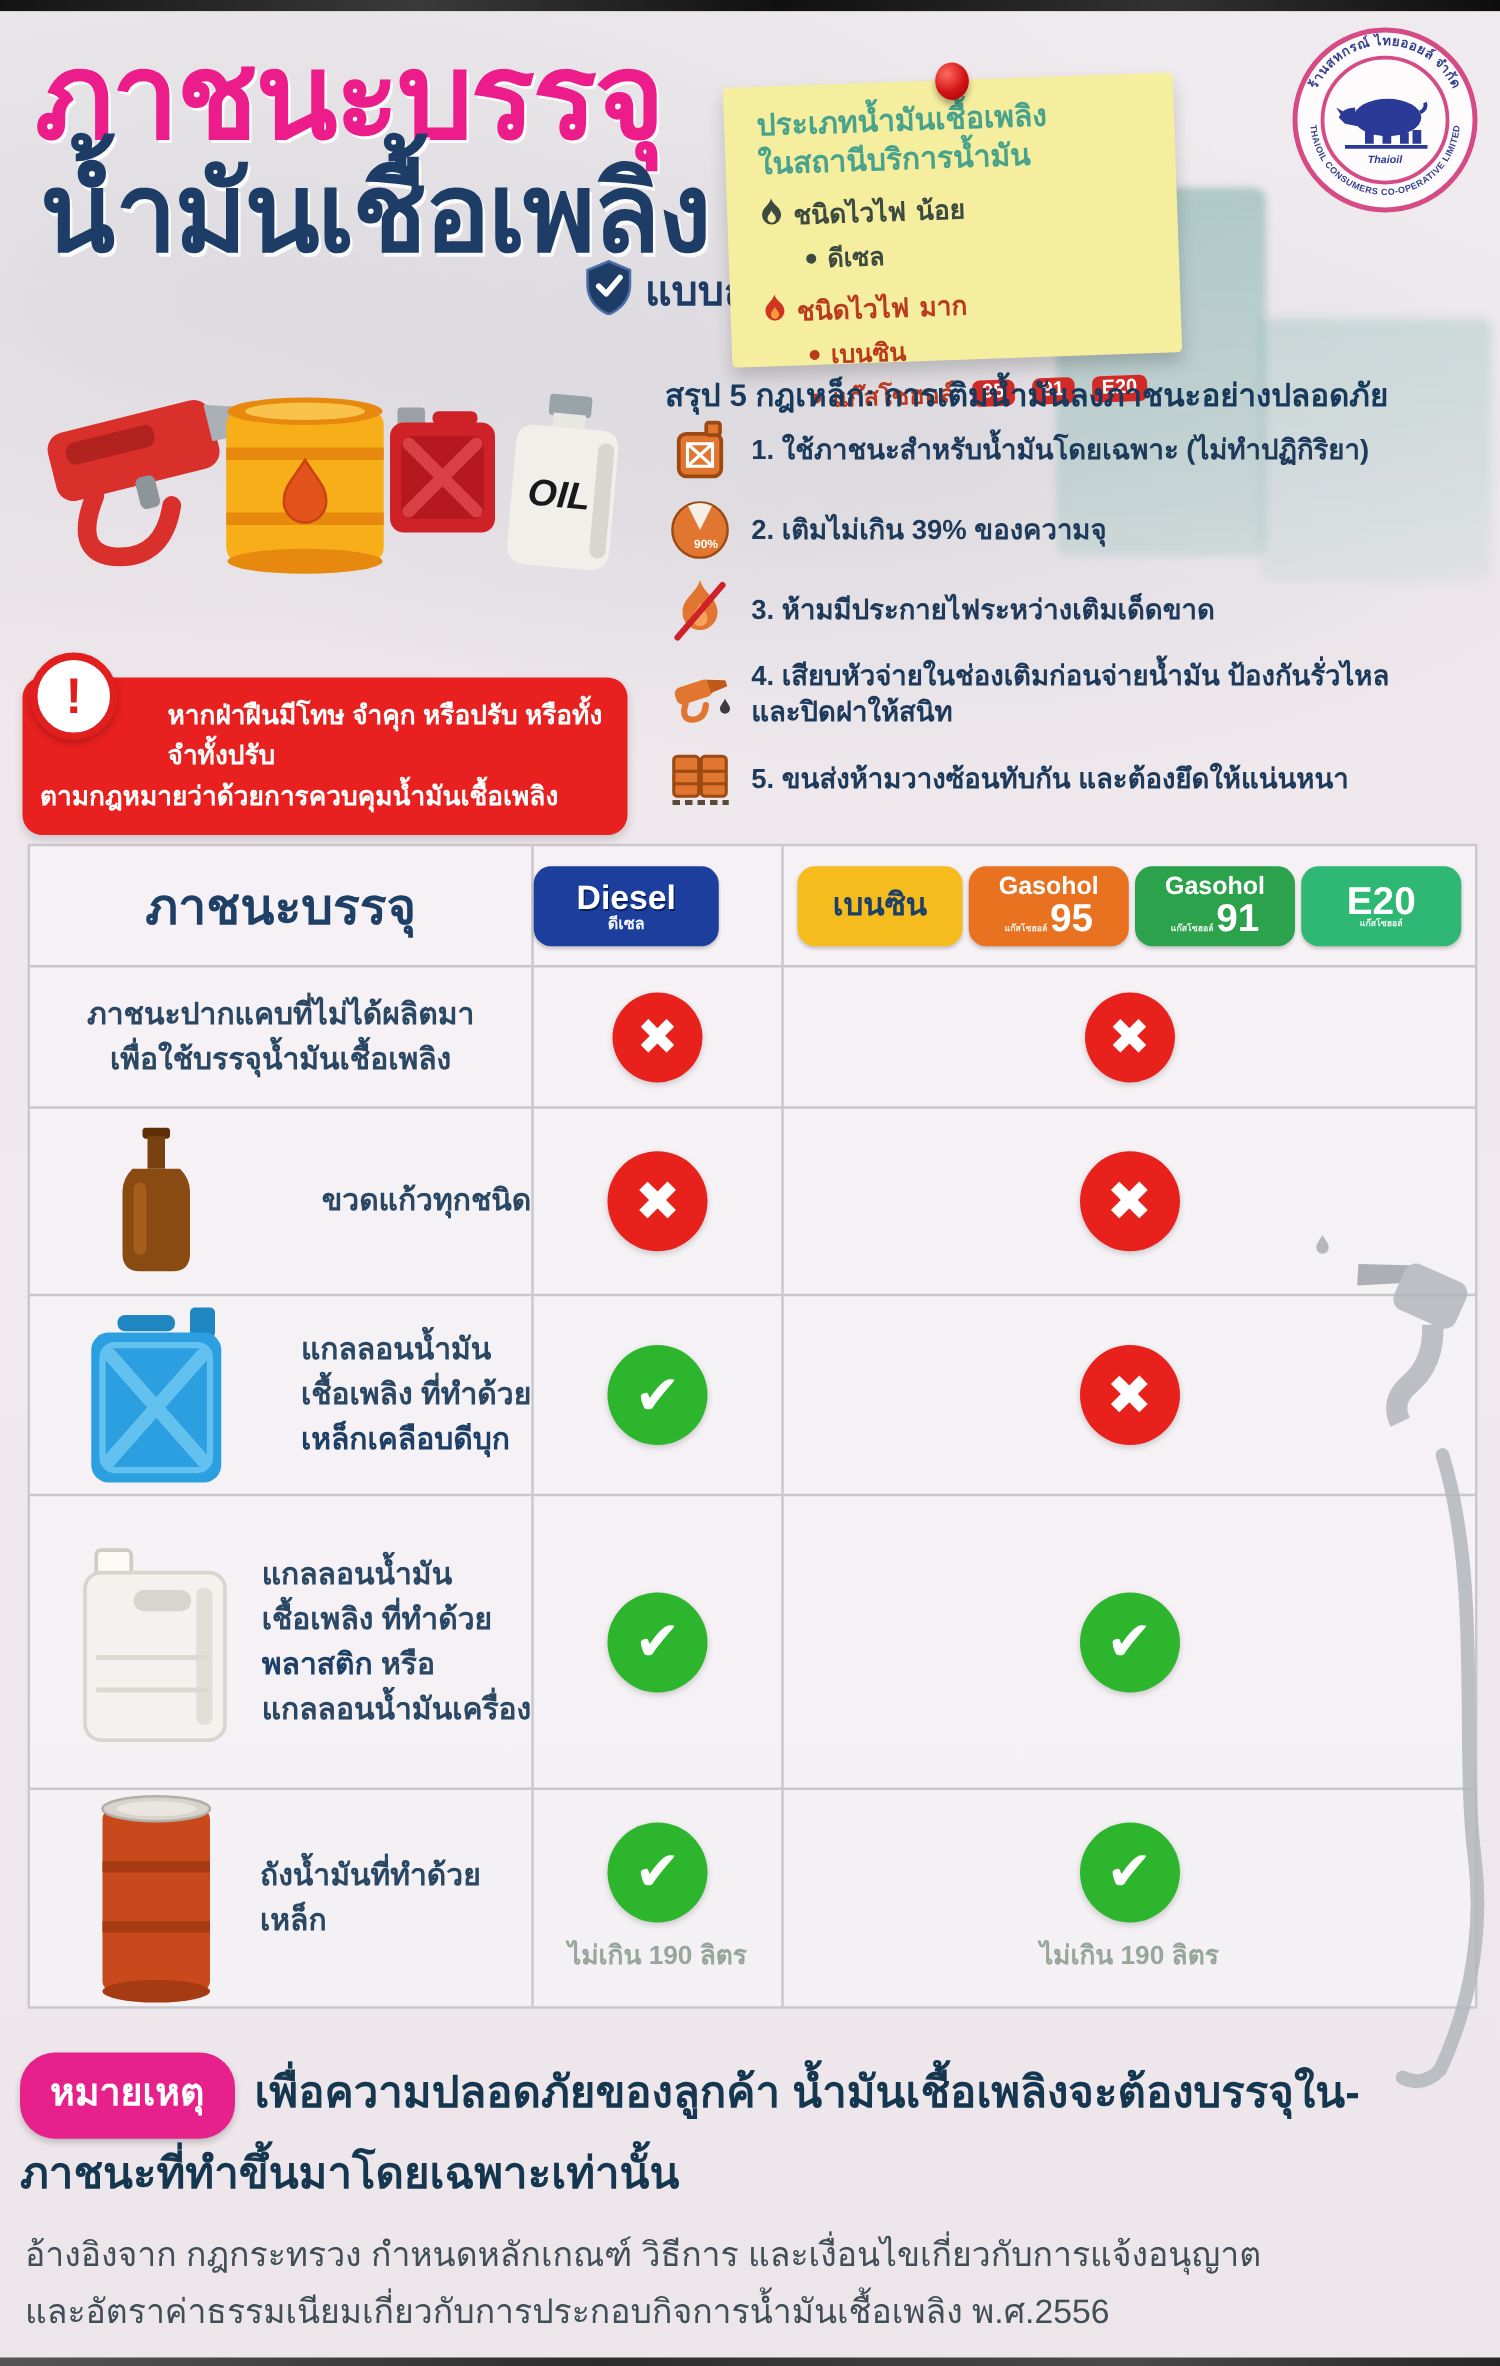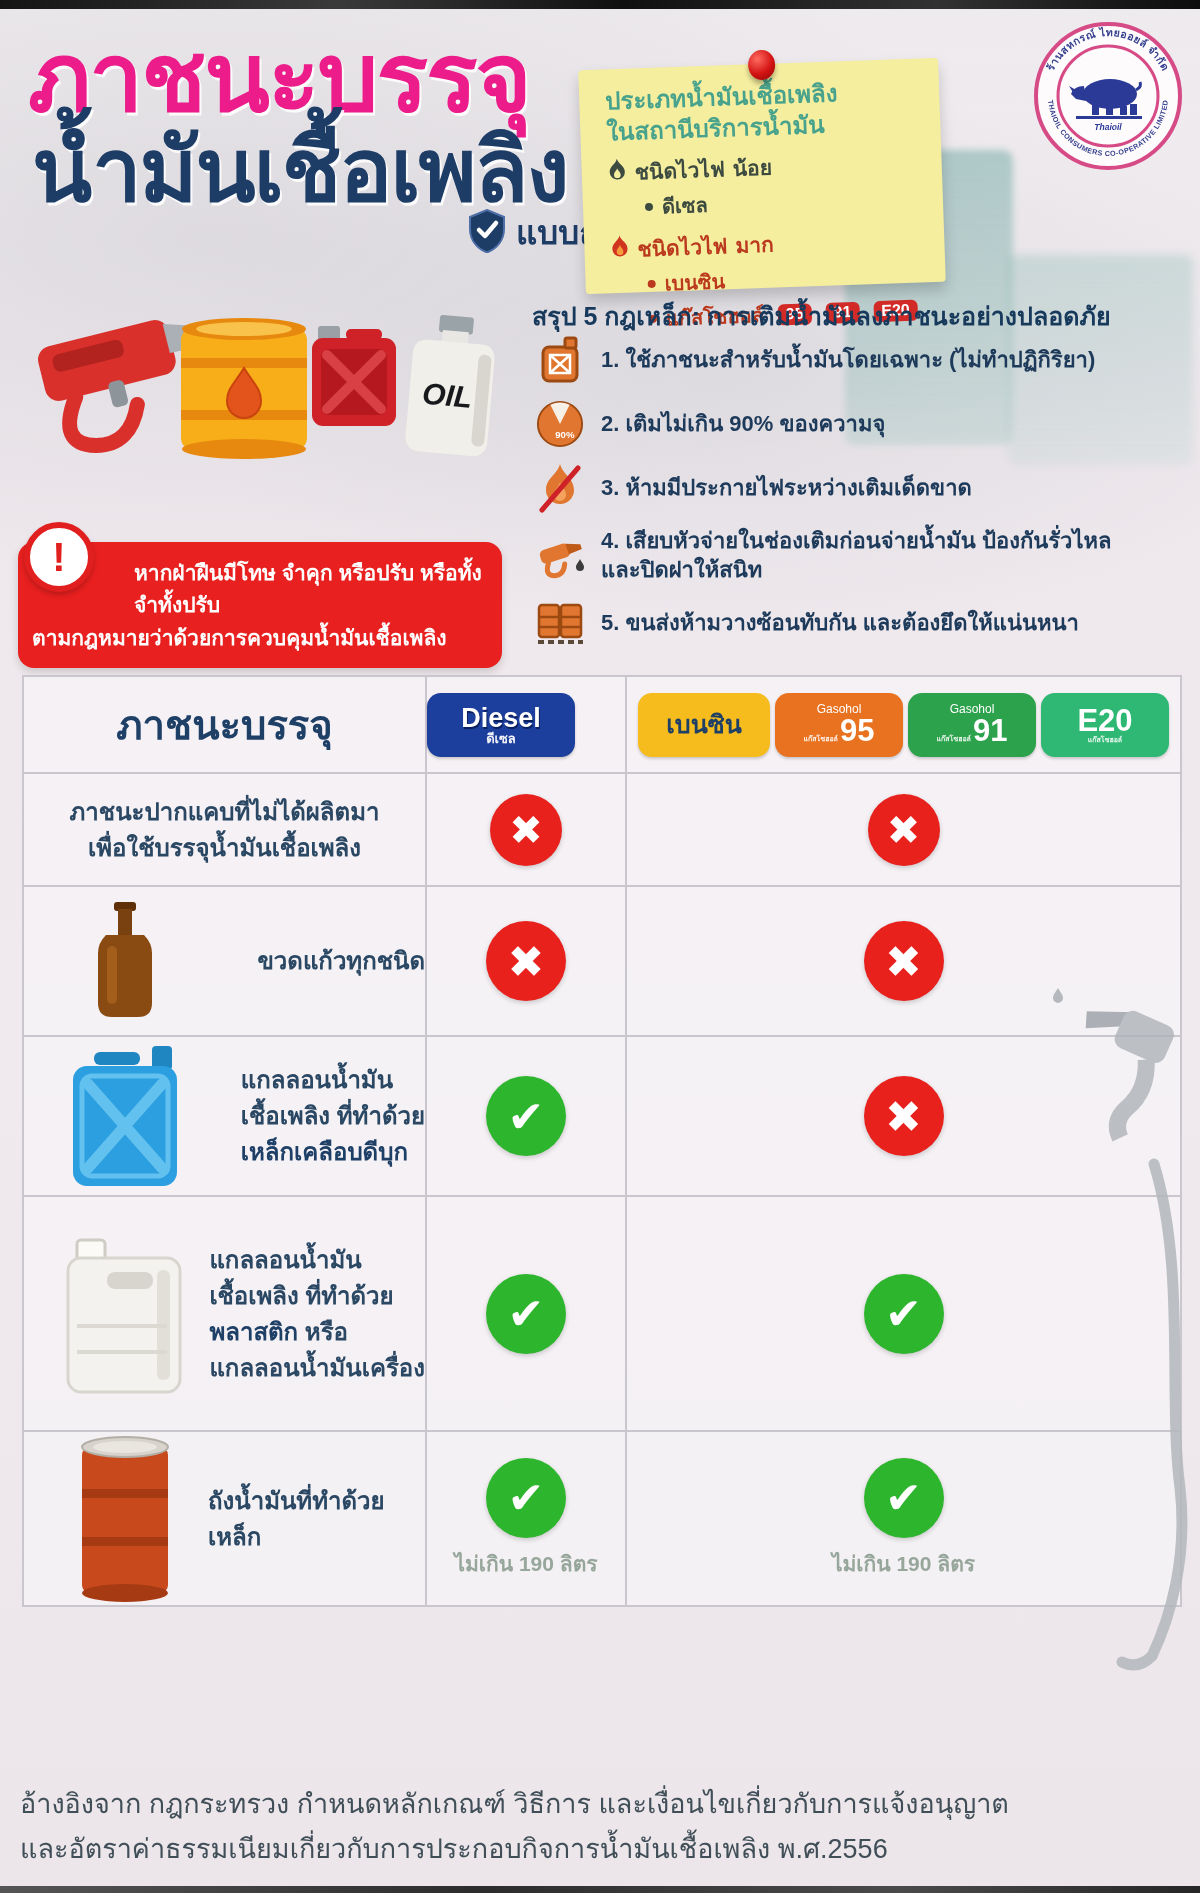--- a/index.html
+++ b/index.html
@@ -83,21 +83,21 @@
   .hd-gas{justify-content:space-evenly;padding:0 6px;}
   .badge{border-radius:14px;display:flex;flex-direction:column;align-items:center;justify-content:center;
     box-shadow:0 2px 3px rgba(0,0,0,.18);line-height:1.05;}
   .b-diesel{width:148px;height:64px;background:#1c3e9c;color:#fff;}
   .b-diesel .l1{font-size:27px;font-weight:800;text-shadow:1px 2px 0 #0a1f5e;}
   .b-diesel .l2{font-size:13px;font-weight:600;opacity:.95;}
   .b-benzine{width:132px;height:64px;background:#f6bc1d;color:#1e3f66;font-size:25px;font-weight:800;}
   .b-g{width:128px;height:64px;color:#fff;}
   .b-g95{background:#e8721f;}
   .b-g91{background:#2da24c;}
-  .b-g .gt{font-size:12px;font-weight:400;}
+  .b-g .gt{font-size:20px;font-weight:700;}
   .b-g .gb{display:flex;align-items:baseline;gap:2px;}
   .b-g .gs{font-size:7px;font-weight:600;opacity:.9;}
   .b-g .gn{font-size:31px;font-weight:800;line-height:.95;}
   .b-e20{width:128px;height:64px;background:#2eb873;color:#fff;}
   .b-e20 .gn{font-size:31px;font-weight:800;line-height:.95;}
   .b-e20 .gs{font-size:7px;font-weight:600;opacity:.9;}
 
   .rowlab{font-size:24px;color:#2a4763;font-weight:600;line-height:1.5;}
   .rowlab .bold{font-weight:800;color:#1e3f66;}
   .cell-desc{gap:14px;padding-left:32px;justify-content:space-between;}
@@ -283,21 +283,21 @@
       <span class="rtx">1. ใช้ภาชนะสำหรับน้ำมันโดยเฉพาะ (ไม่ทำปฏิกิริยา)</span>
     </div>
     <div class="rule">
       <span class="ric">
         <svg width="50" height="50" viewBox="0 0 52 52">
           <circle cx="26" cy="26" r="23" fill="#e0762f" stroke="#9c4a12" stroke-width="2"></circle>
           <path d="M26 26 L16 6 A23 23 0 0 1 36 6 Z" fill="#f6efe6"></path>
           <text x="21" y="41" font-size="10" font-weight="bold" fill="#fff">90%</text>
         </svg>
       </span>
-      <span class="rtx">2. เติมไม่เกิน 90% ของความจุ</span>
+      <span class="rtx">2. เติมไม่เกิน 39% ของความจุ</span>
     </div>
     <div class="rule">
       <span class="ric">
         <svg width="48" height="52" viewBox="0 0 48 52">
           <path d="M24 2 C27 13 38 16 38 28 A14 14 0 1 1 10 28 C10 16 21 13 24 2 Z" fill="#e0762f"></path>
           <path d="M24 20 C25.5 26 30 27 30 33 A6 6 0 1 1 18 33 C18 27 22.5 26 24 20 Z" fill="#f5a25c"></path>
           <line x1="6" y1="48" x2="42" y2="6" stroke="#cf2128" stroke-width="5" stroke-linecap="round"></line>
         </svg>
       </span>
       <span class="rtx">3. ห้ามมีประกายไฟระหว่างเติมเด็ดขาด</span>
@@ -472,20 +472,23 @@
       <g transform="rotate(24 95 90)" opacity="0.95">
         <polygon points="52,58 95,40 101,52 58,74" fill="#9aa0a6"></polygon>
         <rect x="88" y="38" width="54" height="40" rx="10" fill="#aeb3b8"></rect>
         <path d="M126 78 q14 28 2 52 q-8 18 6 30" fill="none" stroke="#aeb3b8" stroke-width="17"></path>
       </g>
       <path d="M136 196 C 168 300, 150 430, 162 520 C 170 590, 152 650, 134 688" fill="none" stroke="#b3b8bc" stroke-width="11" stroke-linecap="round"></path>
       <path d="M134 688 q-14 14 -30 6" fill="none" stroke="#b3b8bc" stroke-width="11" stroke-linecap="round"></path>
     </svg>
   </div>
 
+  <div class="note-wrap">
+    <span class="note-badge">หมายเหตุ</span><span>เพื่อความปลอดภัยของลูกค้า น้ำมันเชื้อเพลิงจะต้องบรรจุใน-ภาชนะที่ทำขึ้นมาโดยเฉพาะเท่านั้น</span>
+  </div>
 
   <div class="footer">
     <div>อ้างอิงจาก กฎกระทรวง กำหนดหลักเกณฑ์ วิธีการ และเงื่อนไขเกี่ยวกับการแจ้งอนุญาต</div>
     <div>และอัตราค่าธรรมเนียมเกี่ยวกับการประกอบกิจการน้ำมันเชื้อเพลิง พ.ศ.2556</div>
   </div>
 
   <div class="bottom-strip"></div>
 </div>
 
 </body></html>

